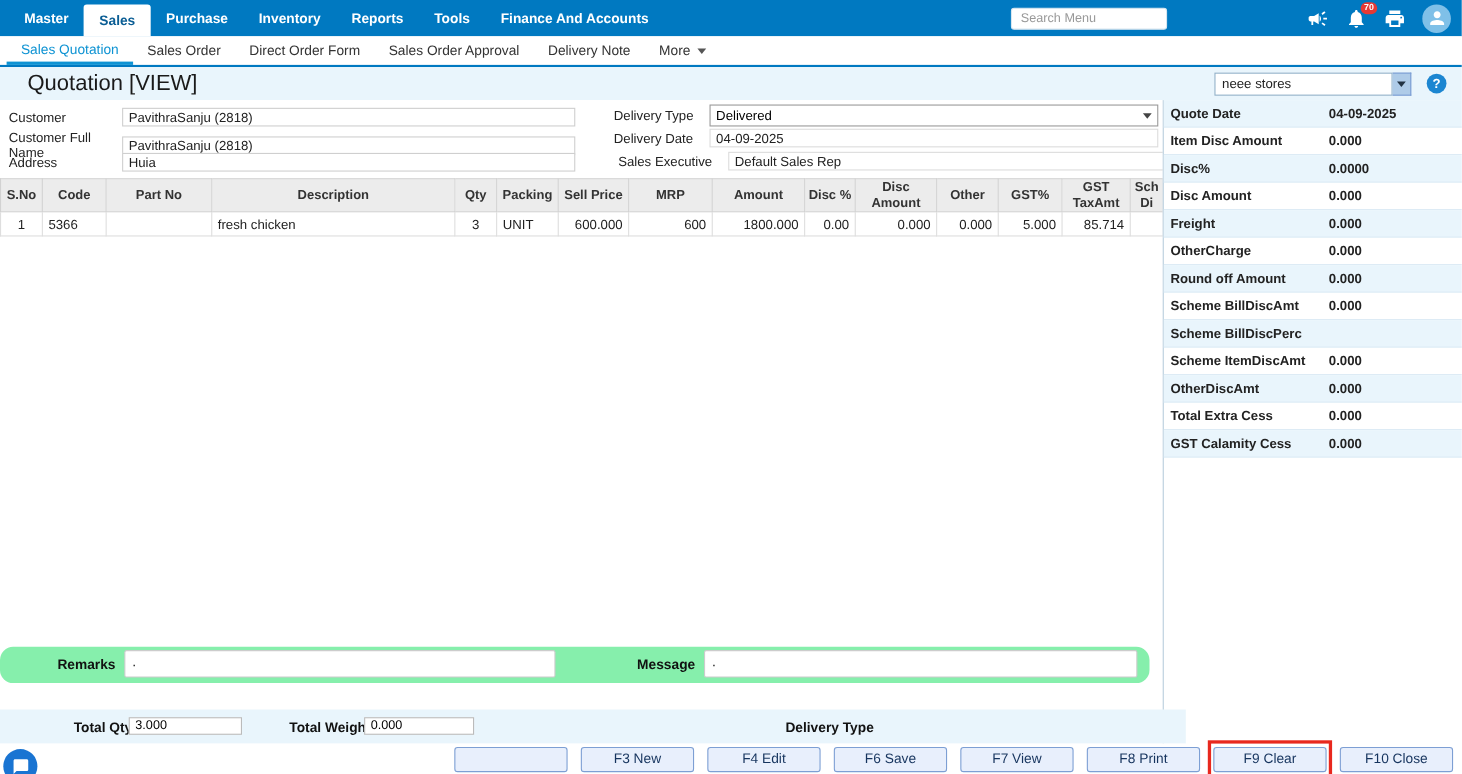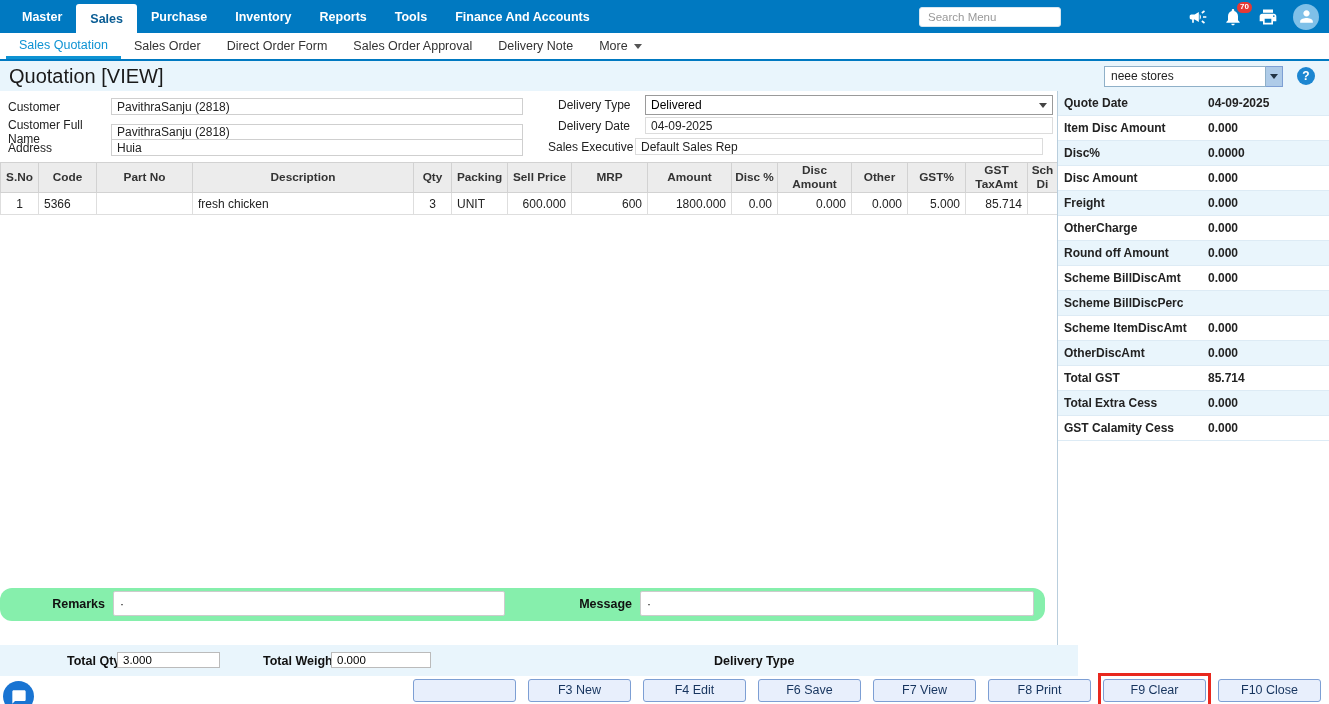--- a/index.html
+++ b/index.html
@@ -21,21 +21,21 @@
   .avatar svg { width:19px; height:19px; }
 
   
   .subnav { position:absolute; top:33px; left:0; width:1329px; height:28px; background:#fff; display:flex; align-items:stretch; padding-left:6px; border-bottom:2px solid #0079c1; }
   .subnav-item { display:flex; align-items:center; padding:0 13px; font-size:12.5px; color:#333; cursor:pointer; white-space:nowrap; }
   .subnav-item.active { color:#0e93d3; border-bottom:3px solid #0e93d3; }
   .more-caret { width:0; height:0; border-left:4px solid transparent; border-right:4px solid transparent; border-top:5px solid #555; margin-left:6px; }
 
   
   .titlebar { position:absolute; top:61px; left:0; width:1329px; height:30px; background:#e9f5fc; display:flex; align-items:center; }
-  .page-title { font-size:20px; color:#1a1a1a; font-weight:400; padding-left:9px; }
+  .page-title { font-size:20px; color:#1a1a1a; font-weight:400; padding-left:25px; }
   .titlebar-right { margin-left:auto; display:flex; align-items:center; padding-right:14px; }
   .store-combo { display:flex; align-items:center; cursor:pointer; }
   .store-text { width:162px; height:21px; border:1px solid #8fb0c8; background:#fff; font-size:12px; display:flex; align-items:center; padding:0 6px; color:#222; }
   .store-btn { width:17px; height:21px; background:#aecbe8; border:1px solid #7d9fd4; border-left:none; display:flex; align-items:center; justify-content:center; }
   .store-caret { width:0; height:0; border-left:4px solid transparent; border-right:4px solid transparent; border-top:5px solid #234; }
   .help-icon { width:18px; height:18px; border-radius:50%; background:#1c86d1; color:#fff; font-weight:700; font-size:12px; display:flex; align-items:center; justify-content:center; margin-left:14px; cursor:pointer; }
 
   
   .form-area { position:absolute; top:91px; left:0; width:1057px; height:71px; background:#fff; font-size:12px; }
   .f-row { position:absolute; display:flex; align-items:center; }
@@ -44,21 +44,21 @@
   .fl-mid { width:87px; }
   .f-input { border:1px solid #cfcfcf; background:#fff; height:17px; font-size:12px; font-family:inherit; color:#222; padding:0 5px; }
   .w-left { width:412px; }
   .w-mid { width:408px; }
   .light { border-color:#dcdcdc; }
   .fr-customer { top:7px;  left:8px; }
   .fr-fullname { top:27px; left:8px; }
   .fr-address  { top:48px; left:8px; }
   .fr-dtype { top:4px;  left:558px; }
   .fr-ddate { top:26px; left:558px; }
-  .fr-sexec { top:47px; left:548px; }
+  .fr-sexec { top:47px; left:562px;gap:13px; }
   .select-box { width:408px; height:20px; border:1px solid #9a9a9a; background:#fff; display:flex; align-items:center; justify-content:space-between; padding:0 5px; cursor:pointer; }
   .select-caret { width:0; height:0; border-left:4px solid transparent; border-right:4px solid transparent; border-top:5px solid #444; }
 
   
   .items { position:absolute; top:162px; left:0; width:1057px; border-collapse:collapse; table-layout:fixed; font-size:12px; }
   .items th { background:#ececec; border:1px solid #d2d2d2; font-weight:700; color:#333; height:26px; padding:1px 3px; line-height:1.15; text-align:center; overflow:hidden; font-size:11.8px; }
   .items td { border:1px solid #dedede; background:#fff; height:22px; padding:1px 5px; color:#222; overflow:hidden; white-space:nowrap; }
   .ta-c { text-align:center; } .ta-r { text-align:right; } .ta-l { text-align:left; }
 
   
@@ -289,24 +289,20 @@
     </div>
     <div class="sum-row">
       <span class="sum-label">Scheme ItemDiscAmt</span>
       <span class="sum-value">0.000</span>
     </div>
     <div class="sum-row">
       <span class="sum-label">OtherDiscAmt</span>
       <span class="sum-value">0.000</span>
     </div>
     <div class="sum-row">
-      <span class="sum-label">Total GST</span>
-      <span class="sum-value">85.714</span>
-    </div>
-    <div class="sum-row">
       <span class="sum-label">Total Extra Cess</span>
       <span class="sum-value">0.000</span>
     </div>
     <div class="sum-row">
       <span class="sum-label">GST Calamity Cess</span>
       <span class="sum-value">0.000</span>
     </div>
   </aside>
 
   <div class="remarks-bar">

